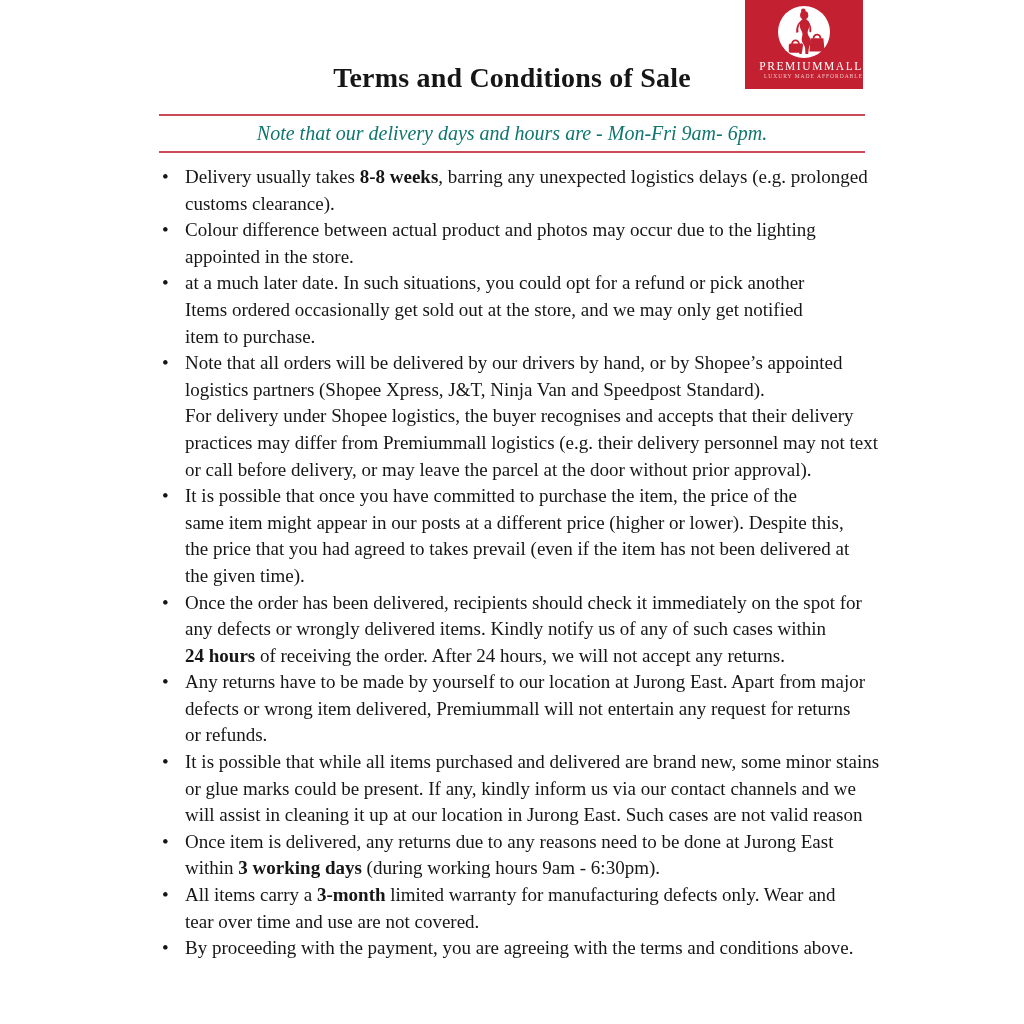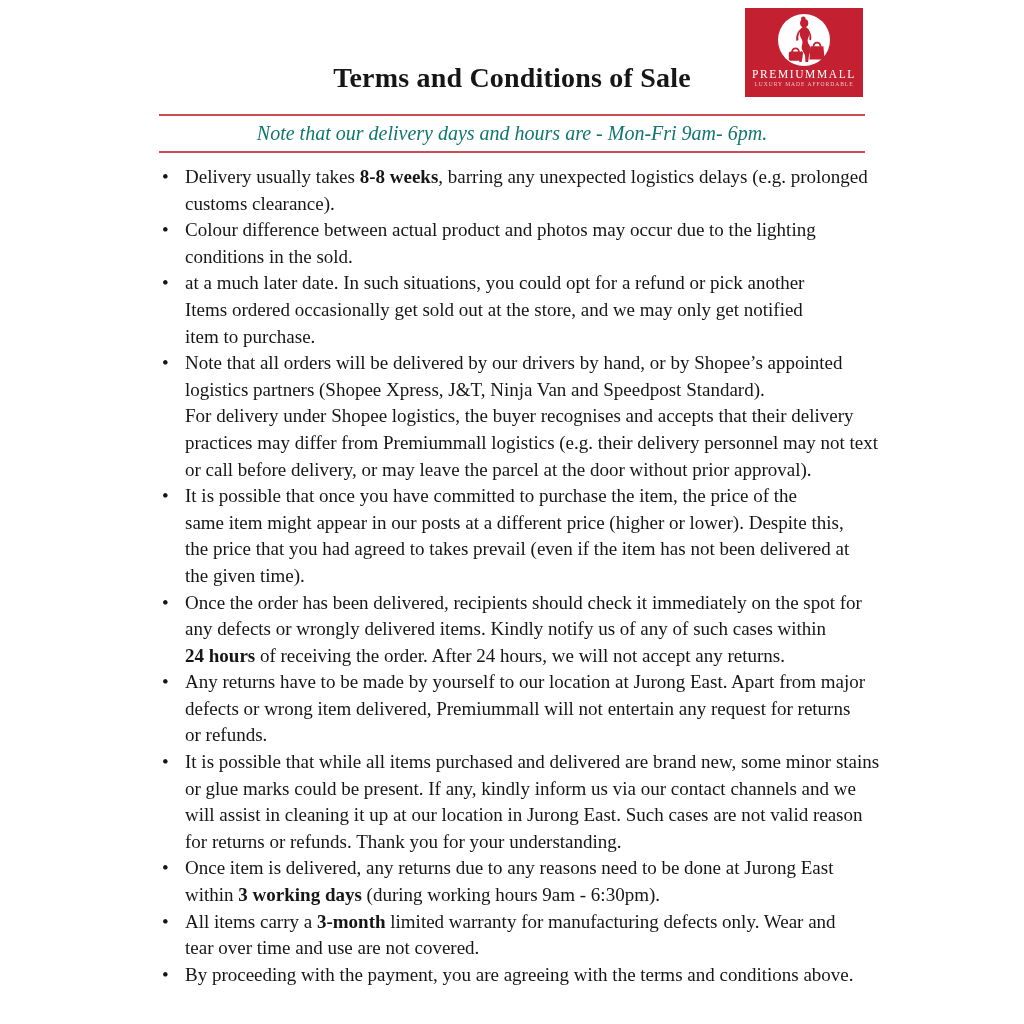--- a/index.html
+++ b/index.html
@@ -6,24 +6,24 @@
   html,body { width:1024px; height:1024px; }
   body {
     background:#ffffff;
     font-family:"Liberation Serif", serif;
     color:#161616;
     position:relative;
     overflow:hidden;
   }
   .logo {
     position:absolute;
-    left:745px; top:8px;
+    left:745px; top:0;
     width:118px; height:89px;
     background:#C32031;
-    text-align:center;
+    text-align:right;
   }
   .logo-circle { display:block; margin:5px auto 0; }
   .logo-name {
     color:#ffffff;
     font-size:11.5px;
     letter-spacing:1.6px;
     line-height:13px;
     margin-top:1px;
     white-space:nowrap;
   }
@@ -116,21 +116,21 @@
   <div class="note-text">Note that our delivery days and hours are - Mon-Fri 9am- 6pm.</div>
 </div>
 
 <ul class="terms">
     <li>
       <div class="term-line"><span>Delivery usually takes </span><span class="bold">8-8 weeks</span><span>, barring any unexpected logistics delays (e.g. prolonged</span></div>
       <div class="term-line"><span>customs clearance).</span></div>
     </li>
     <li>
       <div class="term-line"><span>Colour difference between actual product and photos may occur due to the lighting</span></div>
-      <div class="term-line"><span>conditions in the sold.</span></div>
+      <div class="term-line"><span>appointed in the store.</span></div>
     </li>
     <li>
       <div class="term-line"><span>at a much later date. In such situations, you could opt for a refund or pick another</span></div>
       <div class="term-line"><span>Items ordered occasionally get sold out at the store, and we may only get notified</span></div>
       <div class="term-line"><span>item to purchase.</span></div>
     </li>
     <li>
       <div class="term-line"><span>Note that all orders will be delivered by our drivers by hand, or by Shopee’s appointed</span></div>
       <div class="term-line"><span>logistics partners (Shopee Xpress, J&amp;T, Ninja Van and Speedpost Standard).</span></div>
       <div class="term-line"><span>For delivery under Shopee logistics, the buyer recognises and accepts that their delivery</span></div>
@@ -150,21 +150,20 @@
     </li>
     <li>
       <div class="term-line"><span>Any returns have to be made by yourself to our location at Jurong East. Apart from major</span></div>
       <div class="term-line"><span>defects or wrong item delivered, Premiummall will not entertain any request for returns</span></div>
       <div class="term-line"><span>or refunds.</span></div>
     </li>
     <li>
       <div class="term-line"><span>It is possible that while all items purchased and delivered are brand new, some minor stains</span></div>
       <div class="term-line"><span>or glue marks could be present. If any, kindly inform us via our contact channels and we</span></div>
       <div class="term-line"><span>will assist in cleaning it up at our location in Jurong East. Such cases are not valid reason</span></div>
-      <div class="term-line"><span>for returns or refunds. Thank you for your understanding.</span></div>
     </li>
     <li>
       <div class="term-line"><span>Once item is delivered, any returns due to any reasons need to be done at Jurong East</span></div>
       <div class="term-line"><span>within </span><span class="bold">3 working days</span><span> (during working hours 9am - 6:30pm).</span></div>
     </li>
     <li>
       <div class="term-line"><span>All items carry a </span><span class="bold">3-month</span><span> limited warranty for manufacturing defects only. Wear and</span></div>
       <div class="term-line"><span>tear over time and use are not covered.</span></div>
     </li>
     <li>

